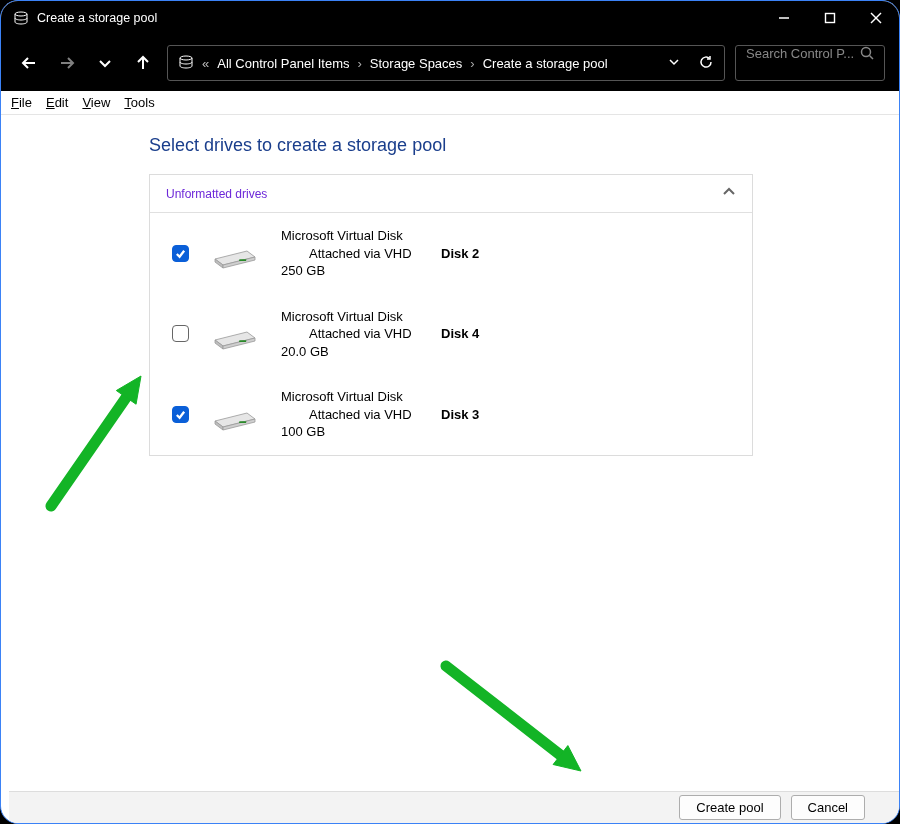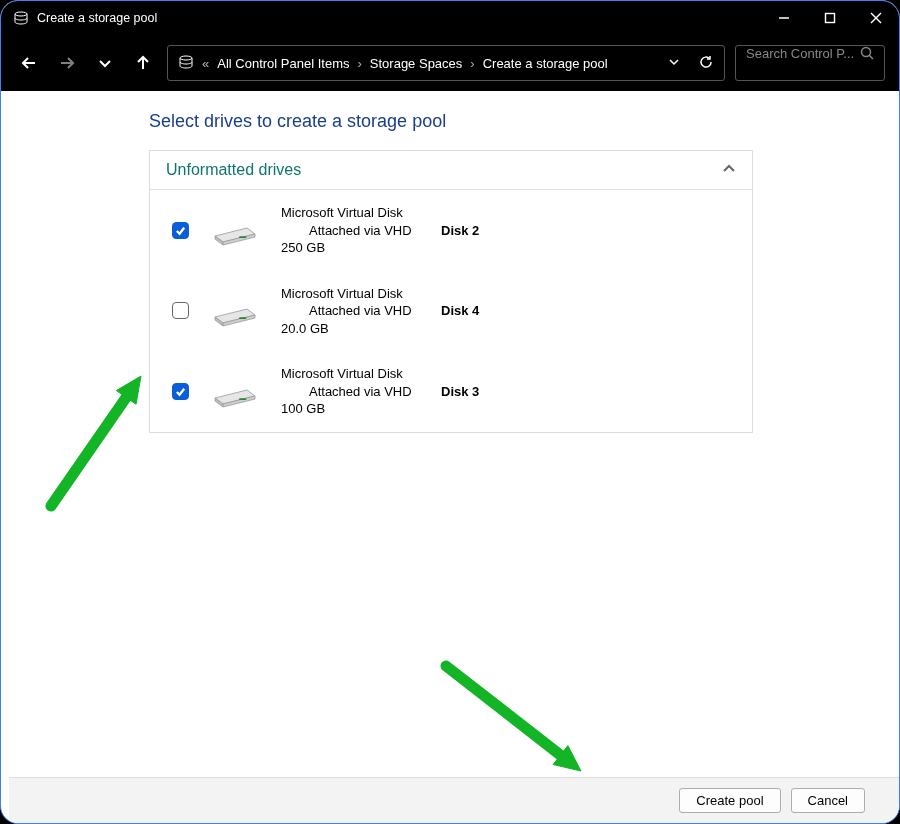--- a/index.html
+++ b/index.html
@@ -18,33 +18,33 @@
   .crumb-sep { color:#aaa; }
   .addr-spacer { flex:1; }
   .searchbox { width:150px; border:1px solid #555; border-radius:3px; height:36px; display:flex; align-items:flex-start; padding:0 10px; color:#888; font-size:13px; }
   .searchbox span.text { flex:1; white-space:nowrap; overflow:hidden; text-overflow:ellipsis; }
   .menubar { height:24px; background:#fff; border-bottom:1px solid #e5e5e5; display:flex; align-items:center; padding:0 10px; gap:14px; font-size:13px; }
   .menubar .item u { text-decoration:underline; }
   .content { position:relative; padding:20px 98px 0 52px; background:#fff; height:calc(100% - 34px - 56px - 24px - 46px); overflow:hidden; }
   .heading { color:#1a3e8c; font-size:18px; font-weight:400; margin:0 0 18px 96px; }
   .panel { margin-left:96px; width:604px; border:1px solid #dcdcdc; }
   .panel-header { display:flex; align-items:center; justify-content:space-between; padding:10px 16px; border-bottom:1px solid #e0e0e0; }
-  .panel-header .ph-title { color:#0f766e; font-size:16px; }
+  .panel-header .ph-title { color:#6d28d9; font-size:12px; }
   .chev-up svg { width:14px; height:14px; stroke:#666; stroke-width:2; fill:none; }
   .drive-row { display:flex; align-items:center; padding:14px 12px 14px 22px; }
   .checkbox { width:17px; height:17px; border-radius:4px; border:1.5px solid #666; display:flex; align-items:center; justify-content:center; margin-right:22px; }
   .checkbox.checked { background:#0a5fd8; border-color:#0a5fd8; }
   .checkbox.checked svg { width:11px; height:11px; stroke:#fff; stroke-width:2.5; fill:none; }
   .disk-icon { width:48px; height:32px; margin-right:22px; }
   .drive-info { font-size:13px; line-height:1.35; width:160px; }
   .drive-name { display:block; }
   .drive-attach { display:block;margin-left:28px; }
   .drive-size { display:block; }
   .disk-label { font-size:13px;font-weight:bold; }
-  .footer { position:absolute; bottom:0; left:8px; right:0; height:46px; background:#f3f3f3; border-top:1px solid #ddd; display:flex; align-items:center; justify-content:flex-end; padding:0 34px 0 0; gap:10px; }
+  .footer { position:absolute; bottom:0; left:8px; right:0; height:32px; background:#f3f3f3; border-top:1px solid #ddd; display:flex; align-items:center; justify-content:flex-end; padding:0 34px 0 0; gap:10px; }
   .btn { border:1px solid #adadad; background:#fdfdfd; border-radius:3px; padding:4px 16px; font-size:13px; }
   
   .arrow { position:absolute; pointer-events:none; }
   .arrow line, .arrow polygon { stroke:#13b426; }
   .arrow polygon { fill:#13b426; }
 </style>
 </head>
 <body>
 
 <div class="window">
@@ -129,20 +129,26 @@
 
     <div class="searchbox">
       <span class="text">Search Control P...</span>
       <span><svg width="14" height="14" viewBox="0 0 14 14">
             <circle cx="6" cy="6" r="4.5" fill="none" stroke="#888" stroke-width="1.5"></circle>
             <line x1="9.5" y1="9.5" x2="13" y2="13" stroke="#888" stroke-width="1.5"></line>
           </svg></span>
     </div>
   </div>
 
+  <div class="menubar">
+    <span class="item"><u>F</u><span></span>ile</span>
+    <span class="item"><u>E</u>dit</span>
+    <span class="item"><u>V</u>iew</span>
+    <span class="item"><u>T</u>ools</span>
+  </div>
 
   <div class="content">
     <div class="heading">Select drives to create a storage pool</div>
 
     <div class="panel">
       <div class="panel-header">
         <span class="ph-title">Unformatted drives</span>
         <span class="chev-up"><svg viewBox="0 0 14 14">
               <polyline points="2,9 7,4 12,9"></polyline>
             </svg></span>

